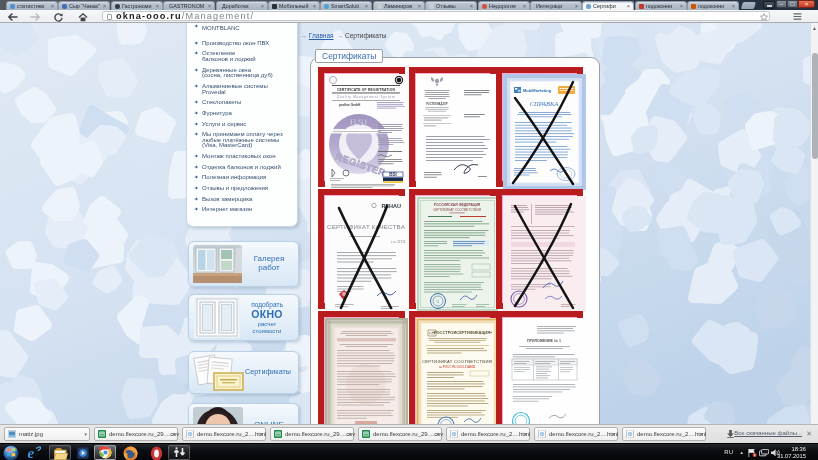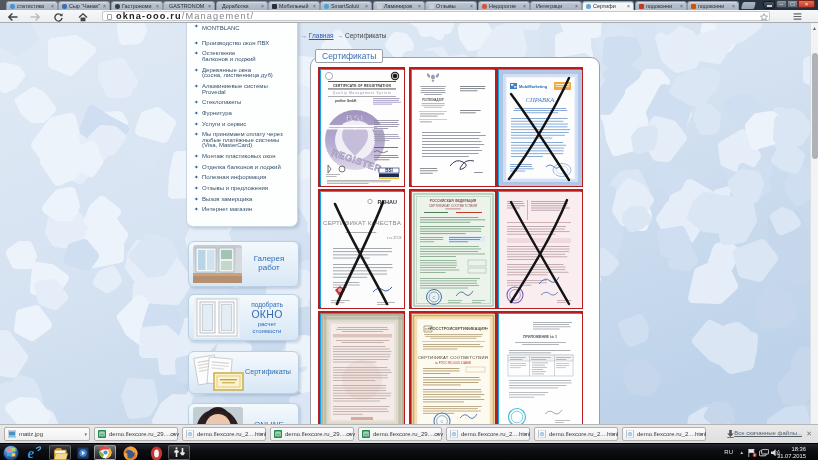--- a/index.html
+++ b/index.html
@@ -29,21 +29,21 @@
 .mi{position:relative;padding:0 0 0 9px;margin-bottom:5px;font-size:6px;line-height:5.65px;color:#35506e;}
 .mi:before{content:"\2726";position:absolute;left:1px;top:0;color:#1e4f94;font-size:5.5px;}
 .promo{position:absolute;left:188px;width:111px;background:linear-gradient(#f4f9fd,#d8e7f5);border:1px solid #bad0e5;border-radius:6px;box-shadow:1.5px 1.5px 2.5px rgba(120,140,165,.3);}
 .promo .ptxt{position:absolute;right:5px;color:#2e6cb5;font-size:8px;text-align:center;}
 
 #bread{position:absolute;left:301px;top:2px;font-size:6.5px;color:#444;}
 #bread a{color:#2a5db0;text-decoration:underline;}
 #bread .arr{color:#55698a;font-size:6px;}
 #mainbox{position:absolute;left:310px;top:27px;width:290px;height:372px;background:#fff;border:1px solid #9aa0a6;border-radius:9px 9px 0 0;}
 #legend{position:absolute;left:4px;top:-9px;height:14px;padding:0 6px;background:#fff;border:1px solid #9aa0a6;border-radius:2px;font-size:8.5px;line-height:13px;color:#3a6fae;}
-.card{position:absolute;background:#0ea5e9;border:2px solid #b91c1c;}
+.card{position:absolute;background:#f9a8d4;border:6px solid #b91c1c;}
 .card svg{display:block;}
 
 #dlbar{position:absolute;left:0;top:424px;width:818px;height:19px;background:linear-gradient(#e9e9e9,#dfdfdf);border-top:1px solid #b6b6b6;}
 .chip{position:absolute;top:1.5px;height:14px;background:linear-gradient(#fcfcfc,#f0f0f0);border:1px solid #b0b0b0;border-radius:2px;}
 .chip .cic{position:absolute;left:3px;top:2.5px;width:8px;height:8px;}.chip .cic svg{display:block;}
 .chip .clbl{position:absolute;left:14px;top:3.5px;font-size:6px;color:#3a3a3a;white-space:nowrap;}
 .chip .cdd{position:absolute;right:2px;top:3px;font-size:5px;color:#666;}
 #dlall{position:absolute;right:16px;top:5px;font-size:6px;color:#55606c;text-decoration:underline;}
 #dlclose{position:absolute;right:6px;top:5px;font-size:7px;color:#777;}
 
@@ -468,21 +468,21 @@
         </div>
 <div class="promo" style="top:264px;height:47px;">
 <svg width="109" height="45" style="position:absolute;left:0;top:0;">
 <rect x="5" y="2" width="46" height="41" fill="#eef2f5"></rect>
 <rect x="8" y="4" width="40" height="37" fill="#fdfdfd" stroke="#c2cad0" stroke-width="1"></rect>
 <rect x="11" y="7" width="15" height="31" fill="#f6f8fa" stroke="#b9c2c9" stroke-width="1"></rect>
 <rect x="30" y="7" width="15" height="31" fill="#f6f8fa" stroke="#b9c2c9" stroke-width="1"></rect>
 <rect x="13.5" y="9.5" width="10" height="26" fill="#e4edf4" stroke="#c9d2d8" stroke-width="1"></rect>
 <rect x="32.5" y="9.5" width="10" height="26" fill="#e4edf4" stroke="#c9d2d8" stroke-width="1"></rect>
 </svg>
-<div class="ptxt" style="top:6px;width:52px;font-size:6.5px;">подобрать<br><span style="font-size:10.5px;font-weight:normal;letter-spacing:0.3px;">ОКНО</span><br><span style="font-size:6px;">расчет<br>стоимости</span></div>
+<div class="ptxt" style="top:6px;width:52px;font-size:6.5px;">подобрать<br><span style="font-size:10.5px;font-weight:bold;letter-spacing:0.3px;">ОКНО</span><br><span style="font-size:6px;">расчет<br>стоимости</span></div>
         </div>
 <div class="promo" style="top:321px;height:43px;">
 <svg width="109" height="41" style="position:absolute;left:0;top:0;">
 <g transform="rotate(-10 20 18)">
               <rect x="7" y="4" width="21" height="27" fill="#fcfcfc" stroke="#c2c2c2" stroke-width="0.8"></rect>
 <rect x="10" y="8" width="15" height="1.2" fill="#cdcdcd"></rect>
               <rect x="10" y="11" width="15" height="1.2" fill="#d8d8d8"></rect>
               <rect x="10" y="14" width="15" height="1.2" fill="#d8d8d8"></rect>
               <rect x="10" y="17" width="11" height="1.2" fill="#d8d8d8"></rect>
             </g>

